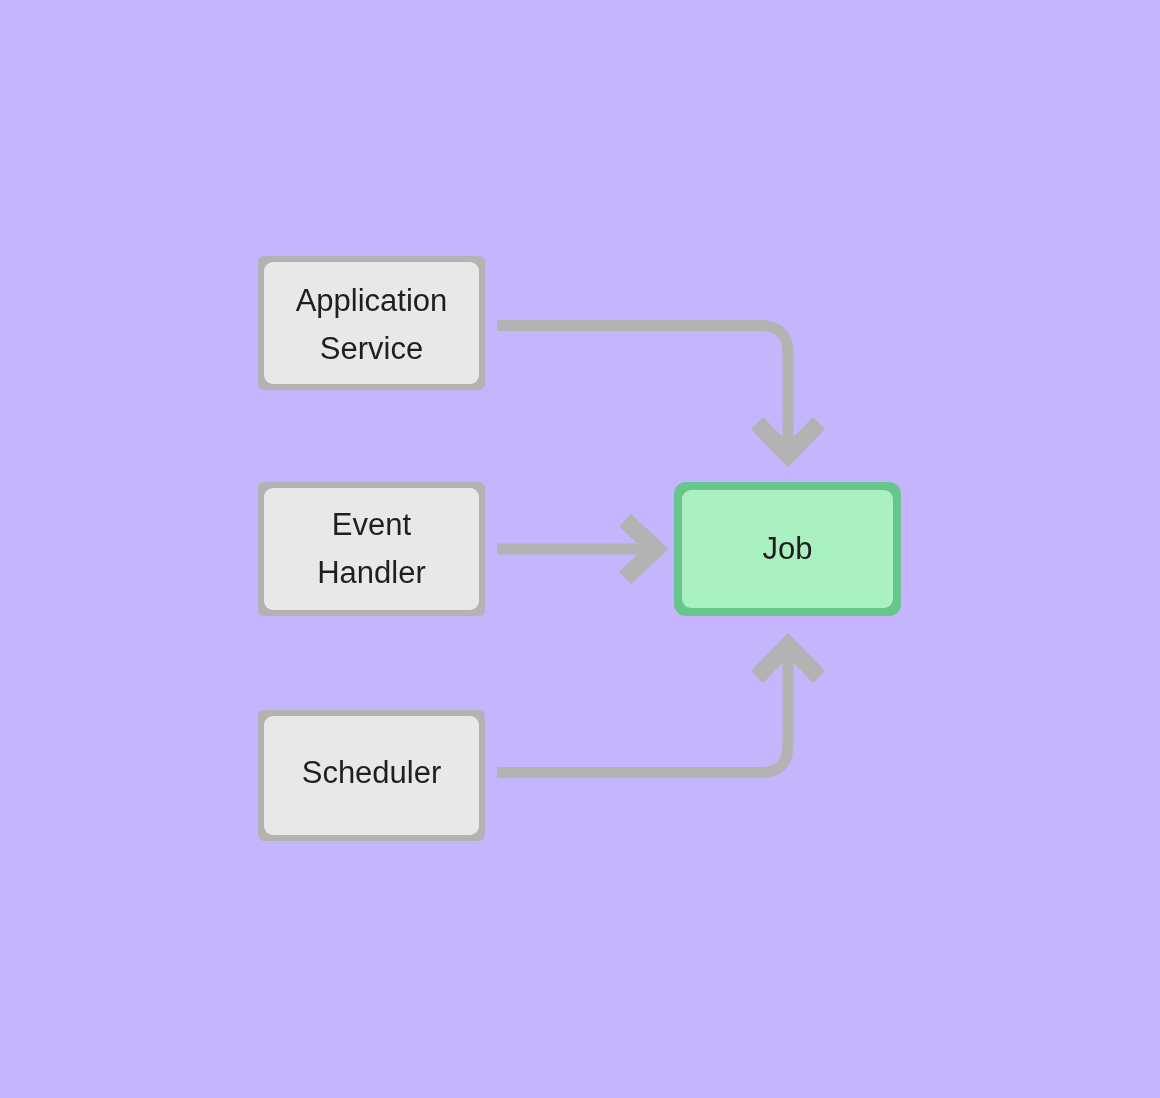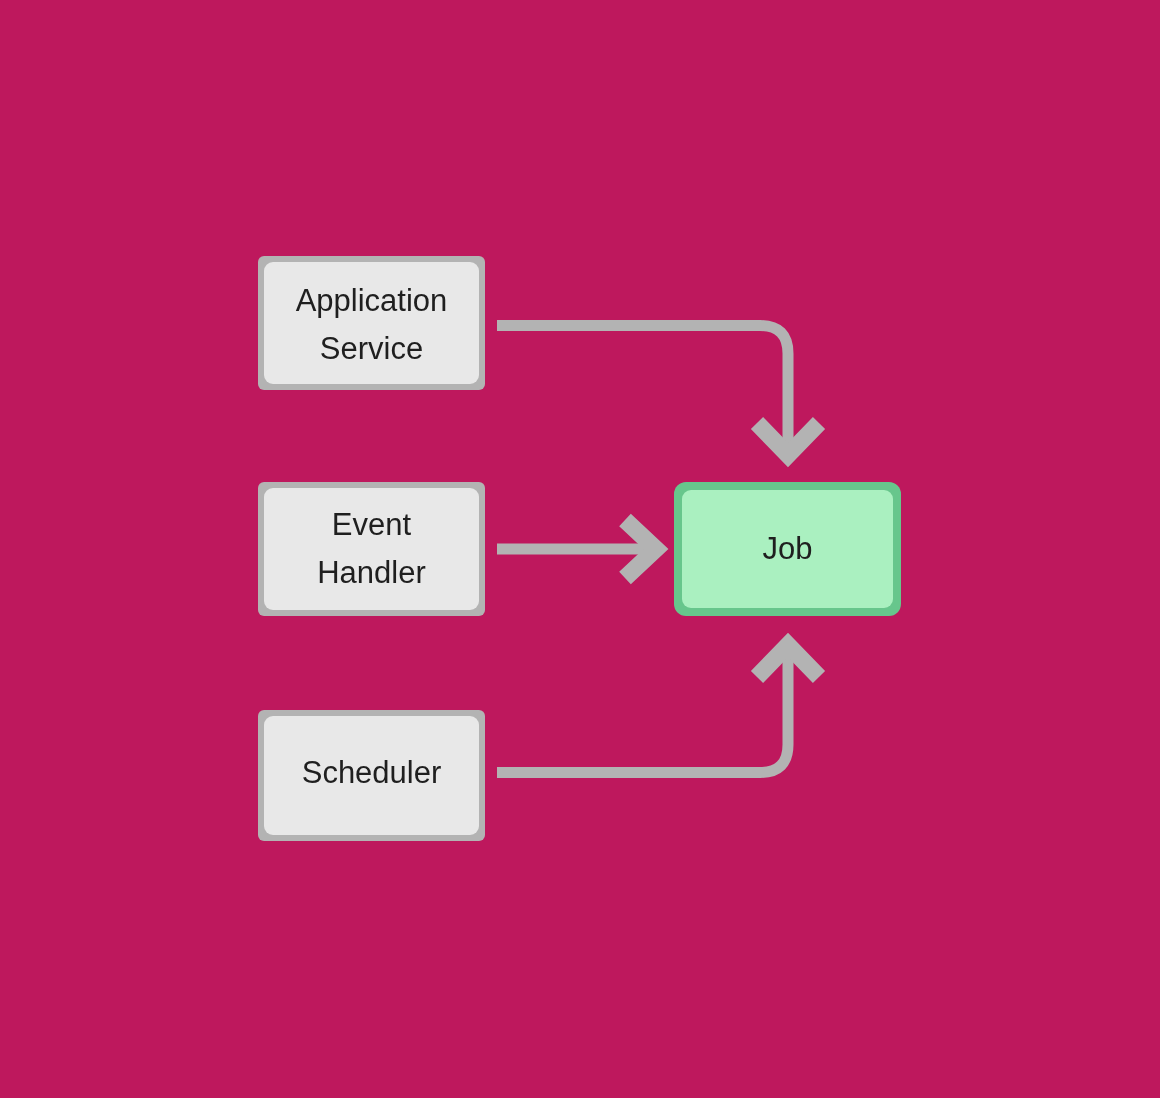--- a/index.html
+++ b/index.html
@@ -10,21 +10,21 @@
   body {
     width: 1160px;
     height: 1098px;
     overflow: hidden;
     font-family: "Liberation Sans", "DejaVu Sans", sans-serif;
   }
   #diagram-canvas {
     position: relative;
     width: 1160px;
     height: 1098px;
-    background: #be185d;
+    background: #c4b5fd;
   }
   svg.layer {
     position: absolute;
     top: 0;
     left: 0;
     width: 1160px;
     height: 1098px;
   }
   .node-label {
     font-family: "Liberation Sans", "DejaVu Sans", sans-serif;

